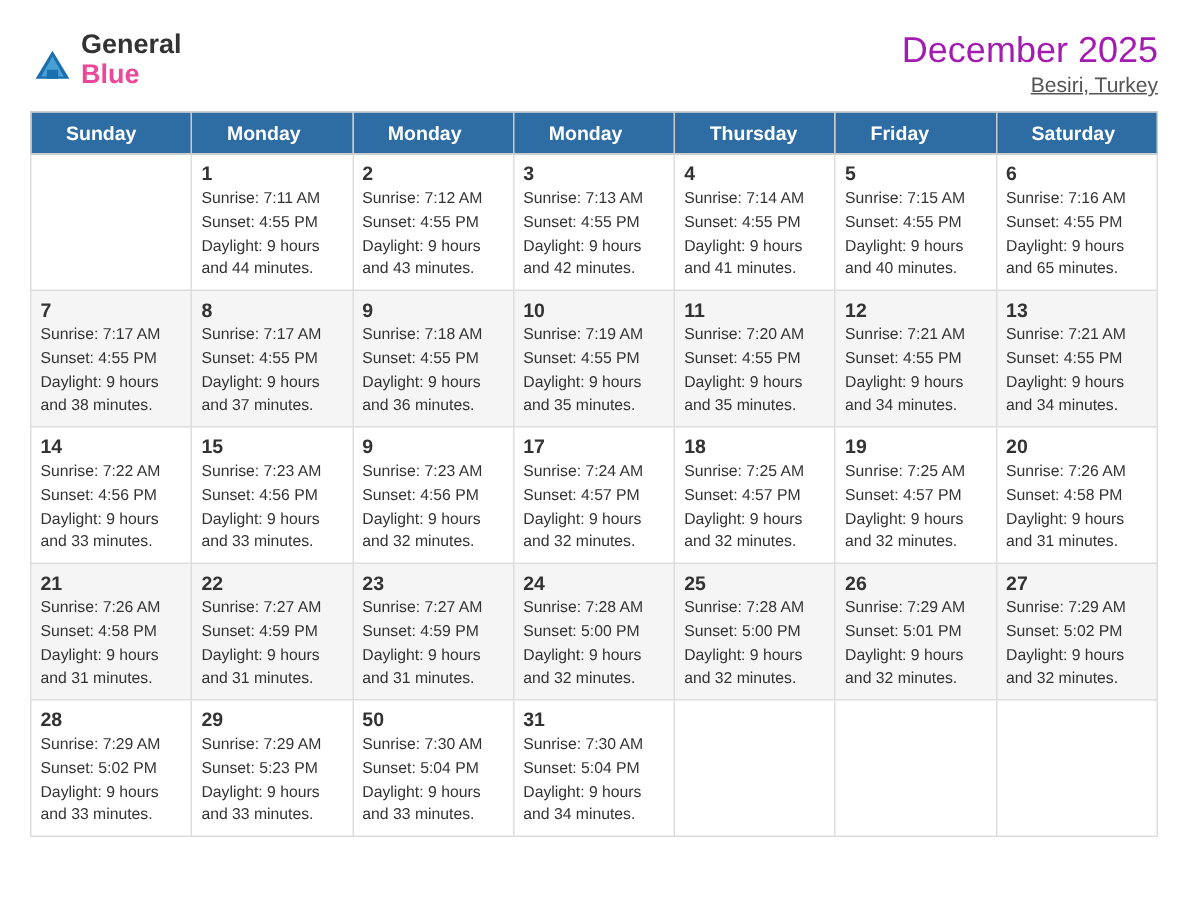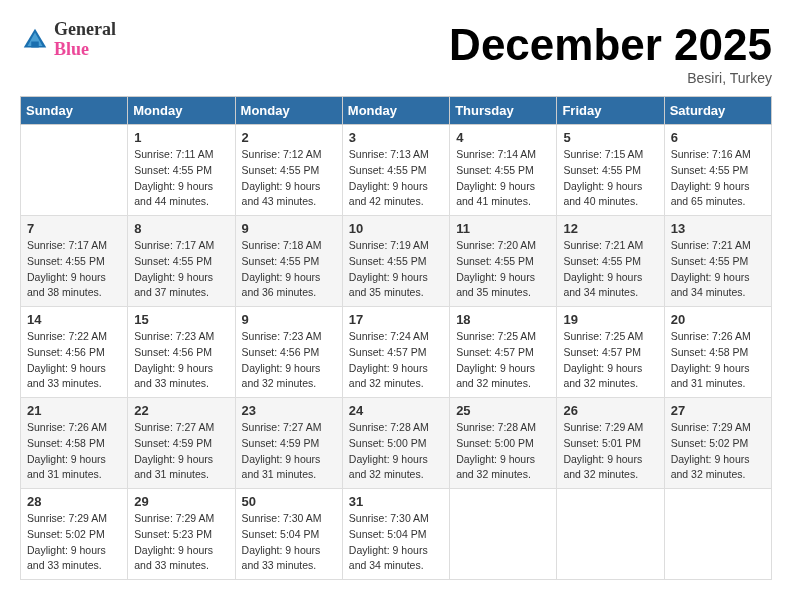--- a/index.html
+++ b/index.html
@@ -11,55 +11,55 @@
       padding: 20px;
     }
     .header {
       display: flex;
       justify-content: space-between;
       align-items: flex-start;
       margin-bottom: 10px;
     }
     .logo {
       display: flex;
-      align-items: center;
+      align-items: flex-end;
       gap: 4px;
-      font-family: Liberation Serif, serif;
     }
     .logo-text {
       font-size: 18px;
       font-weight: bold;
       line-height: 1.1;
     }
     .logo-general { color: #333; }
     .logo-blue { color: #ec4899; }
     .logo-icon {
       width: 30px;
       height: 30px;
     }
     .title-block {
       text-align: right;
     }
     .month-title {
-      font-size: 44px;
-      color: #000000;
-      font-weight: bold;
+      font-size: 24px;
+      color: #a21caf;
+      font-weight: normal;
     }
     .location {
       font-size: 14px;
       color: #555;
+      text-decoration: underline;
     }
     .calendar {
       width: 100%;
       border-collapse: collapse;
     }
     .calendar th {
       background-color: #2e6da4;
       color: white;
-      padding: 6px 5px;
+      padding: 6px 23px;
       font-size: 13px;
       font-weight: bold;
       text-align: left;
       border: 1px solid #ccc;
     }
     .calendar td {
       vertical-align: top;
       padding: 5px 6px;
       border: 1px solid #ddd;
       font-size: 10.5px;

